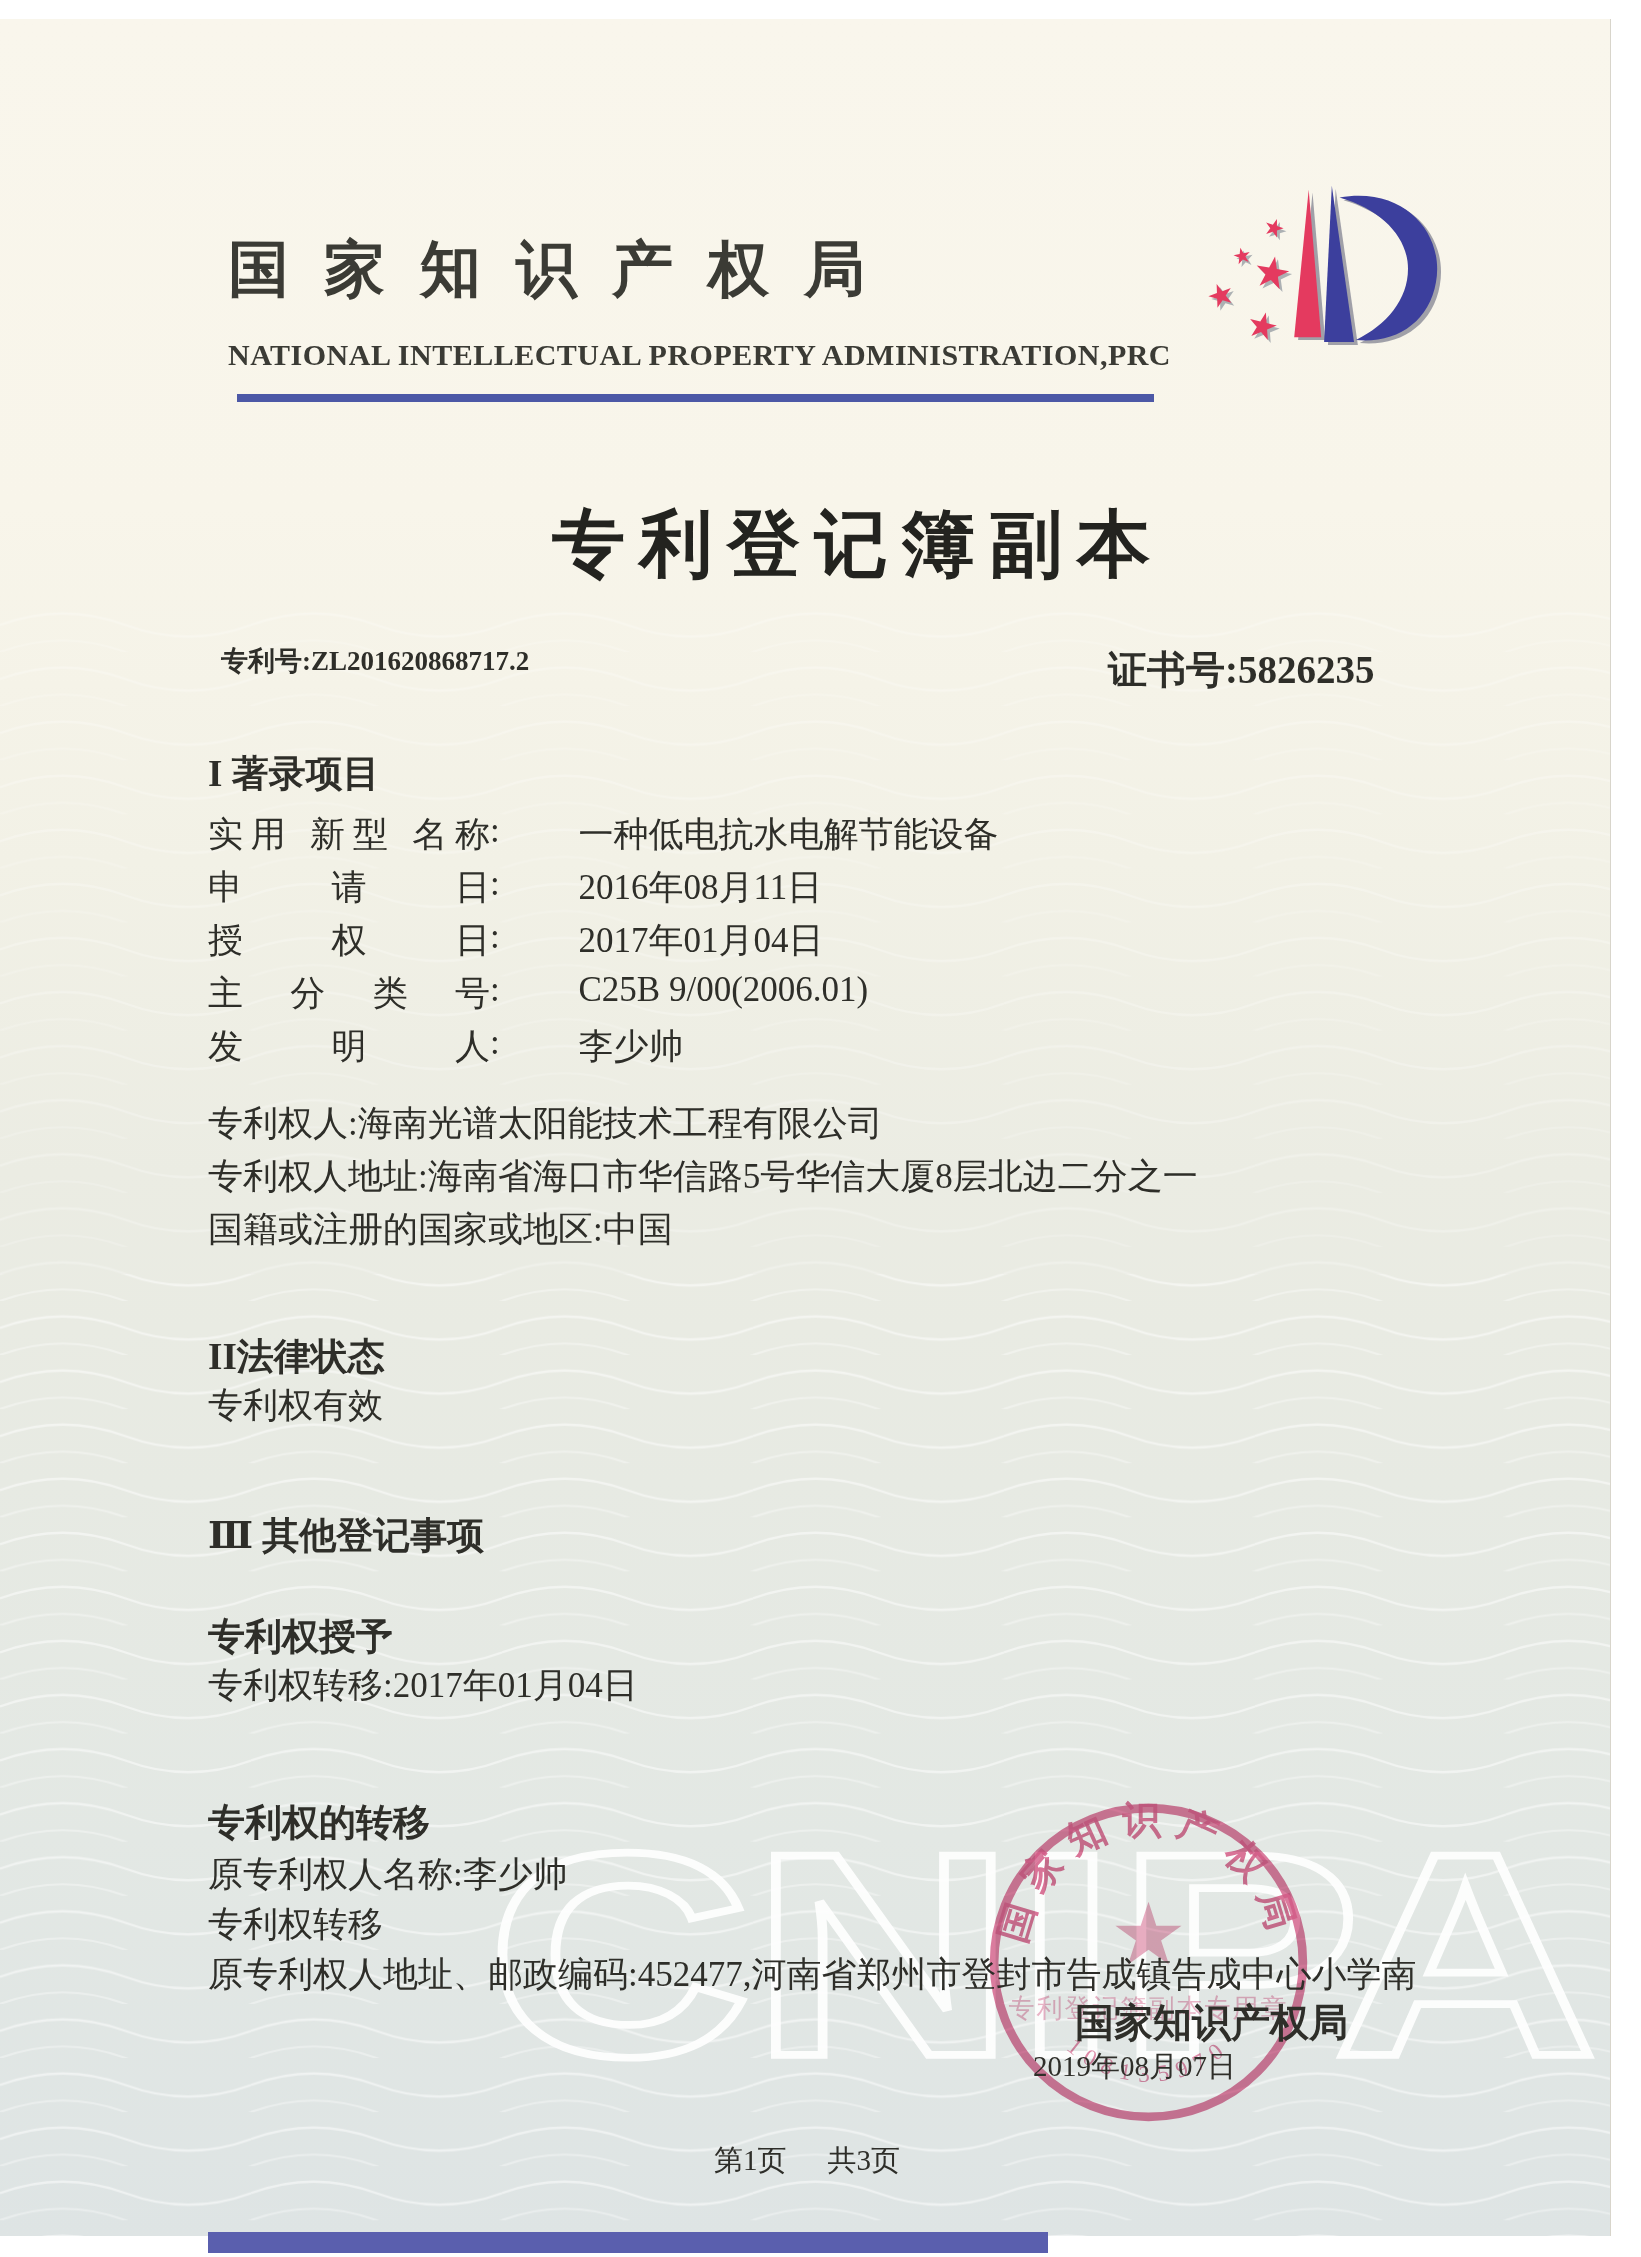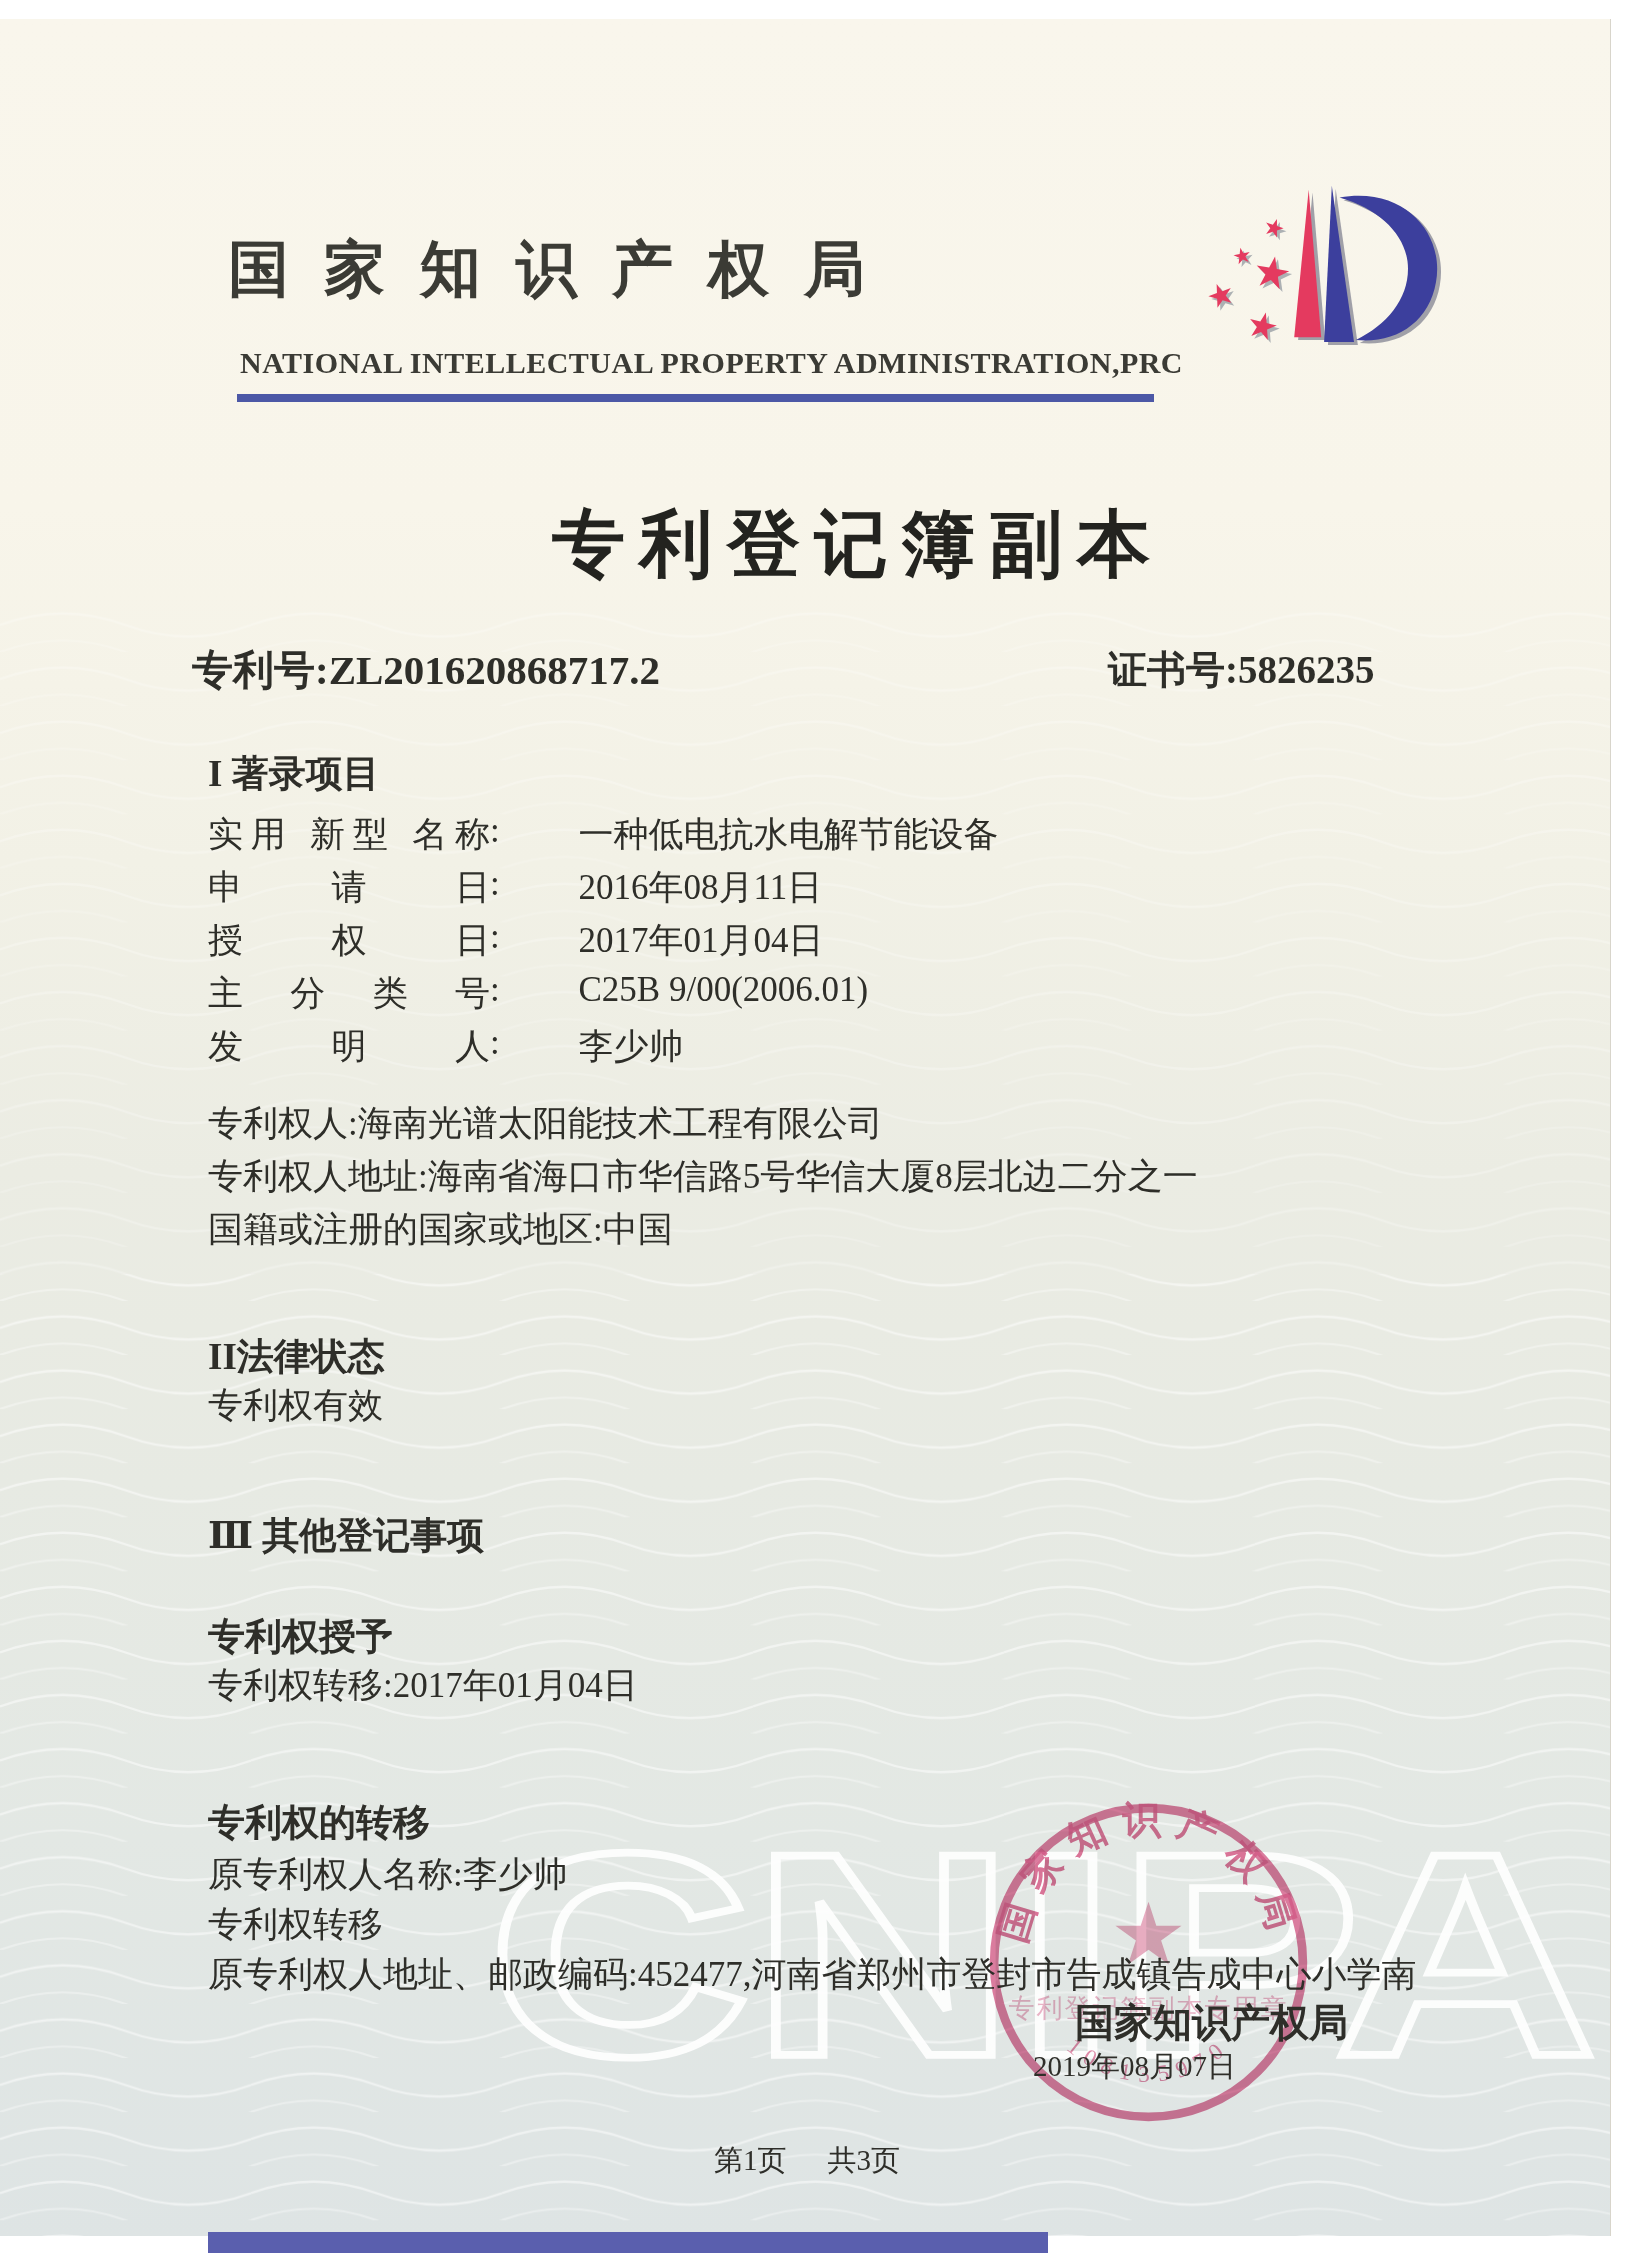--- a/index.html
+++ b/index.html
@@ -11,25 +11,25 @@
     position:absolute;left:0;top:19.3px;width:1610px;height:2217px;
     background:linear-gradient(180deg,#f9f6ec 0%,#f8f5ea 22%,#f2f1e6 38%,#ebece3 52%,#e7eae3 66%,#e3e8e4 82%,#dee4e4 100%);
     border-right:1.9px solid #d8d5cb;
   }
   .abs{position:absolute;}
   .layer-waves{z-index:1;}
   .layer-watermark{z-index:2;}
   .layer-seal{z-index:3;mix-blend-mode:multiply;opacity:.9;}
   .layer-text{z-index:5;}
   .cn-title{left:228px;top:210px;font-size:61px;font-weight:bold;letter-spacing:35px;color:#3b3b35;white-space:nowrap;}
-  .en-title{left:240px;top:319px;font-size:30px;font-weight:bold;letter-spacing:0.5px;color:#3b3b35;white-space:nowrap;margin-top:8px;}
+  .en-title{left:228px;top:319px;font-size:30px;font-weight:bold;letter-spacing:0.5px;color:#3b3b35;white-space:nowrap;}
   .rule{left:237px;top:375px;width:917px;height:7.7px;background:#4c58a6;}
   .logo-svg{left:1192px;top:135px;width:270px;height:270px;}
   .doc-title{left:552px;top:477px;font-size:73px;font-weight:bold;letter-spacing:14.5px;color:#23231f;white-space:nowrap;}
-  .patent-no{left:192px;top:624px;font-size:41px;font-weight:bold;white-space:nowrap;font-family:Liberation Serif, serif;}
+  .patent-no{left:221px;top:624px;font-size:27px;font-weight:bold;white-space:nowrap;font-family:Liberation Serif, serif;}
   .cert-no{left:1108px;top:624px;font-size:39px;font-weight:bold;white-space:nowrap;}
   .sec-heading{font-size:37px;font-weight:bold;white-space:nowrap;}
   .body-line{font-size:35px;white-space:nowrap;}
   .fields{left:208px;top:792px;width:1255px;}
   .field-row{height:53px;font-size:35px;white-space:nowrap;}
   .field-label{display:inline-block;width:282px;text-align:justify;text-align-last:justify;vertical-align:top;}
   .field-colon{display:inline-block;vertical-align:top;}
   .field-value{display:inline-block;margin-left:70px;vertical-align:top;}
   .owner-lines{left:208px;top:1078px;line-height:53px;font-size:35px;}
   .transfer-lines{left:208px;top:1831px;line-height:50px;font-size:35px;}

